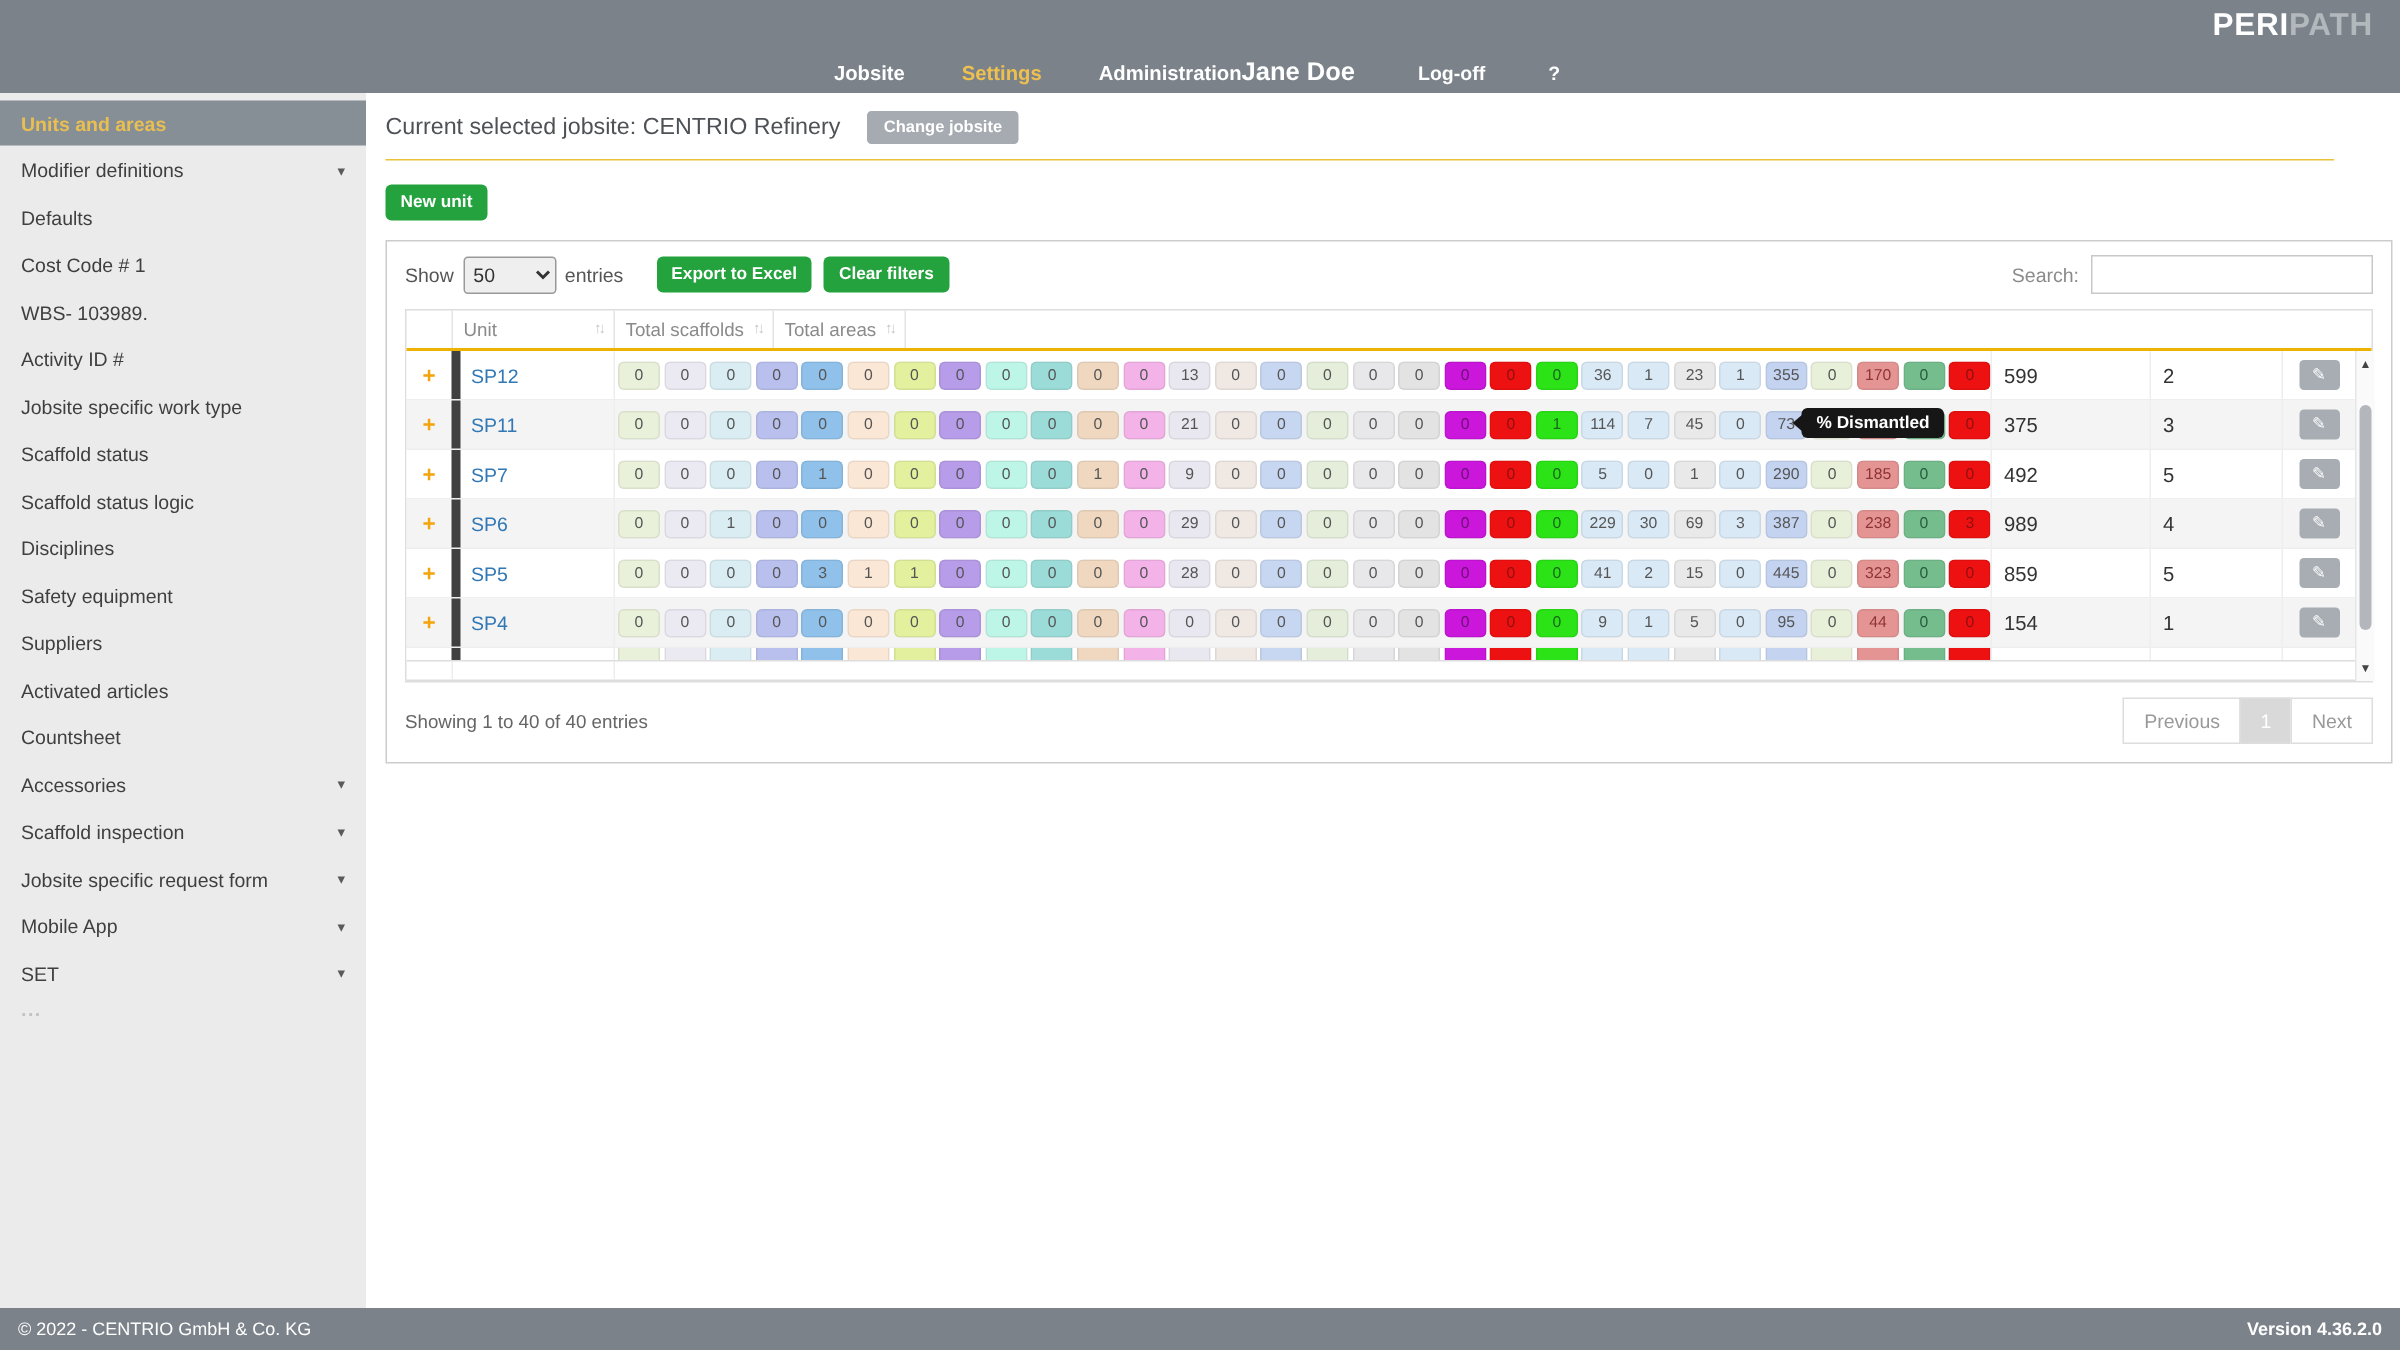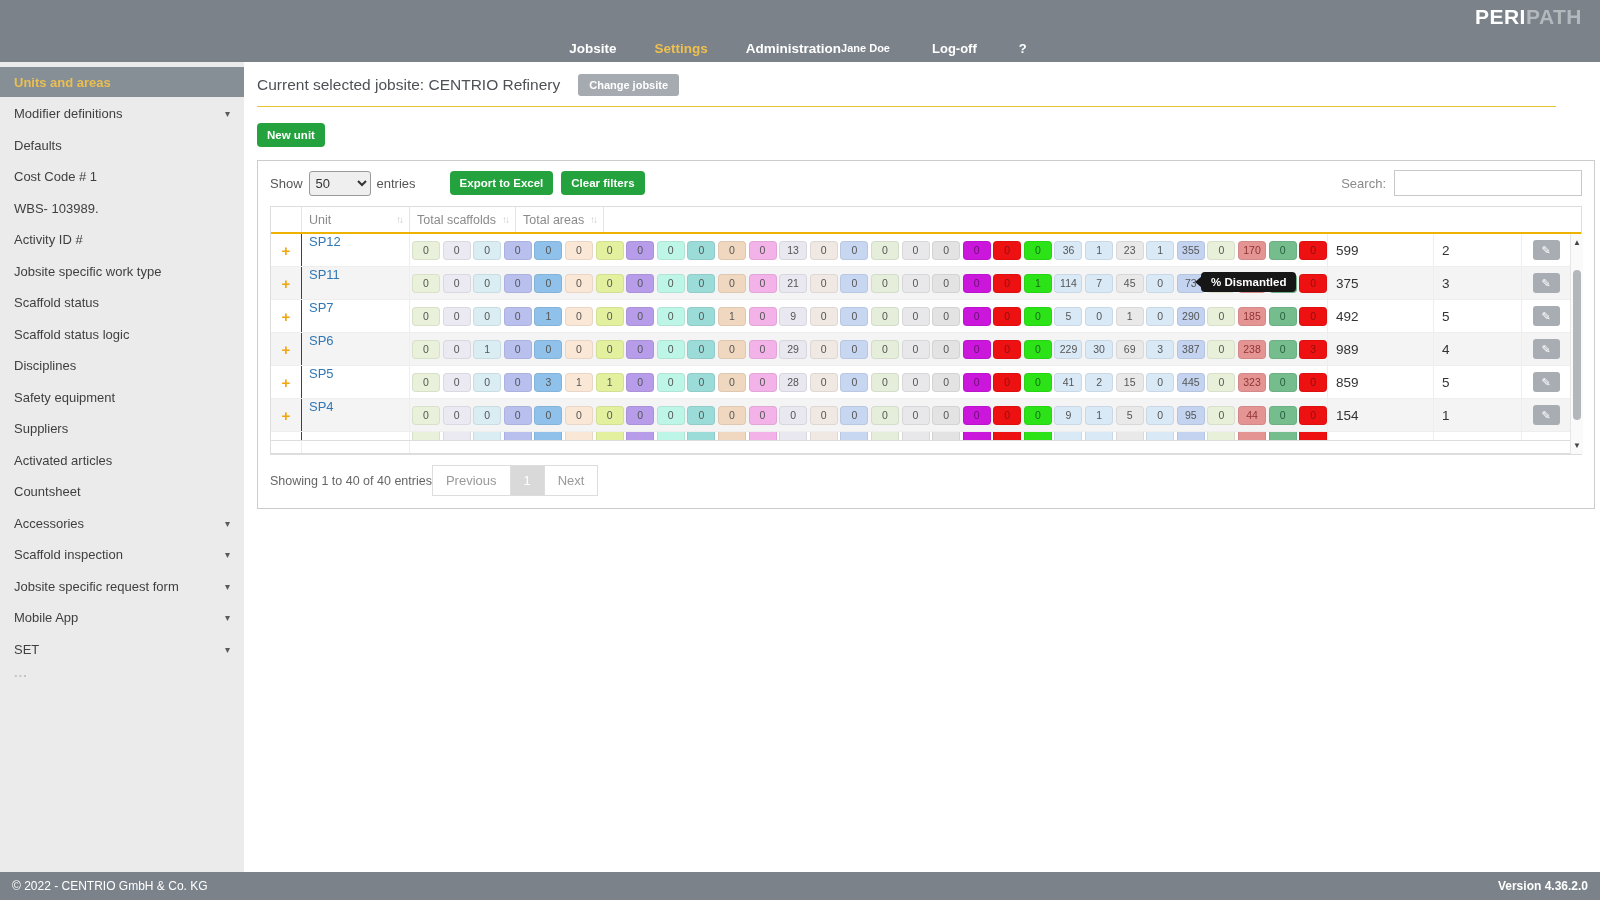--- a/index.html
+++ b/index.html
@@ -13,21 +13,21 @@
   
   .header { height: 62px; background: #7b828a; flex: none; }
   .header-top { height: 34px; display: flex; justify-content: flex-end; align-items: center; padding: 0 18px; }
   .brand { font-size: 21px; font-weight: bold; letter-spacing: .5px; color: #fff; cursor: default; }
   .brand .brand-path { color: #b3b8bd; }
   .header-nav { height: 28px; display: flex; justify-content: center; align-items: center; padding: 0 14px; }
   .nav-left { display: flex; gap: 38px; }
   .nav-right { display: flex; gap: 42px; align-items: center; padding-right: 4px; }
   .nav-item { color: #fff; font-size: 13.5px; font-weight: 600; cursor: pointer; }
   .nav-item.active { color: #eec04f; }
-  .nav-user { color: #fff; font-size: 11px; font-weight: bold; cursor: pointer; }
+  .nav-user { color: #fff; font-size: 17px; font-weight: bold; cursor: pointer; }
   .nav-logoff, .nav-help { color: #fff; font-size: 13px; font-weight: 600; cursor: pointer; }
 
   
   .shell { display: flex; height: 810px; flex: none; }
   .sidebar { width: 244px; flex: none; background: #ebebeb; padding-top: 5px; overflow: hidden; }
   .sb-item { height: 30px; padding: 0 14px; display: flex; justify-content: space-between; align-items: center; font-size: 13px; color: #3f3f3f; cursor: pointer; margin-bottom: 1.5px; }
   .sb-item.active { background: #868e96; color: #eabf52; font-weight: bold; }
   .sb-item.muted { color: #c2c2c2; font-weight: bold; letter-spacing: 1px; height: 14px; }
   .sb-caret { color: #5a5a5a; font-size: 10px; }
 
@@ -36,42 +36,42 @@
   .page-title { font-size: 15.5px; font-weight: 500; color: #4e5155; }
   .btn-gray { background: #a6abb1; color: #fff; border: none; border-radius: 3px; font-size: 11px; font-weight: bold; padding: 5px 11px; cursor: pointer; font-family: inherit; }
   .gold-rule { border: none; border-top: 1px solid #e9c235; margin-top: 10px; }
   .btn-green { background: #23a23d; color: #fff; border: none; border-radius: 4px; font-size: 11.5px; font-weight: bold; padding: 6px 10px; cursor: pointer; font-family: inherit; }
   .new-unit-btn { margin-top: 16px; }
 
   
   .panel { width: 1338px; margin-top: 13px; border: 1px solid #ccc; padding: 9px 12px 12px 12px; }
   .toolbar { display: flex; align-items: center; font-size: 13px; color: #555; }
   .page-size { margin: 0 6px; width: 62px; height: 25px; border: 1px solid #999; border-radius: 3px; font-size: 13px; font-family: inherit; color: #333; padding: 0 2px; }
-  .export-btn { margin-left: 34px; }
+  .export-btn { margin-left: 22px; }
   .clear-btn { margin-left: 8px; }
   .search-box { margin-left: auto; display: flex; align-items: center; gap: 8px; }
   .search-label { color: #8a8a8a; font-size: 13px; }
   .search-input { width: 188px; height: 26px; border: 1px solid #c8c8c8; font-family: inherit; font-size: 13px; padding: 0 6px; }
 
   
   .table-box { margin-top: 10px; border: 1px solid #ddd; }
   .thead { display: flex; align-items: center; height: 27px; border-bottom: 2px solid #eeb200; }
   .th { height: 100%; display: flex; align-items: center; justify-content: space-between; padding: 0 7px; font-size: 12.5px; color: #8a8a8a; border-left: 1px solid #e4e4e4; cursor: pointer; }
   .th:first-child { border-left: none; cursor: default; }
   .th-plus { width: 30px; } .th-unit { width: 108px; } .th-scaffolds { width: 918px; justify-content: flex-start; cursor: default; }
   .th-ts { width: 106px; } .th-ta { width: 88px; } .th-edit { width: 62px; border-left: 1px solid #e4e4e4; cursor: default; }
   .sort-icon { font-size: 10px; color: #c9c9c9; letter-spacing: -2px; }
 
   .tbody { position: relative; width: 1312px; }
   .rows { width: 1299px; }
   .row { display: flex; align-items: center; height: 33px; background: #fff; border-bottom: 1px solid #eee; }
   .row.alt { background: #f4f4f4; }
   .cell { flex: none; }
   .cell-plus { width: 30px; text-align: center; color: #f2a50c; font-weight: bold; font-size: 15px; cursor: pointer; }
-  .cell-unit { width: 108px; padding-left: 7px; border-left: 1px solid #404040; align-self: stretch; display: flex; align-items: flex-start; }
+  .cell-unit { width: 108px; padding-left: 7px; border-left: 6px solid #404040; align-self: stretch; display: flex; align-items: center; }
   .unit-link { color: #3178b5; font-size: 13px; text-decoration: none; cursor: pointer; }
   .cell-badges { width: 918px; display: flex; gap: 2.6px; align-items: center; border-left: 1px solid #eee; align-self: stretch; padding-left: 2px; }
   .badge { flex: 0 0 28px; height: 19px; line-height: 17px; border: 1px solid rgba(0,0,0,0.07); border-radius: 4px; font-size: 10.5px; text-align: center; color: #555; }
   .cell-total { width: 106px; padding-left: 8px; font-size: 13.5px; color: #333; border-left: 1px solid #eee; align-self: stretch; display: flex; align-items: center; }
   .cell-areas { width: 88px; padding-left: 8px; font-size: 13.5px; color: #333; border-left: 1px solid #eee; align-self: stretch; display: flex; align-items: center; }
   .cell-edit { width: 49px; display: flex; justify-content: center; border-left: 1px solid #eee; align-self: stretch; align-items: center; }
   .edit-btn { width: 27px; height: 20px; background: #a8adb3; border: none; border-radius: 3px; color: #fff; font-size: 11px; cursor: pointer; line-height: 18px; }
 
   .row.partial { height: 9px; overflow: hidden; align-items: flex-start; border-bottom: 1px solid #ddd; }
   .row.partial .badge { margin-top: 2px; }
@@ -81,21 +81,21 @@
 
   .dismantled-tooltip { position: absolute; left: 930px; top: 38px; z-index: 6; background: #161616; color: #fff; font-size: 11.5px; font-weight: bold; padding: 4px 10px; border-radius: 4px; white-space: nowrap; }
   .dismantled-tooltip::before { content: ""; position: absolute; left: -6px; top: 50%; transform: translateY(-50%); border-top: 6px solid transparent; border-bottom: 6px solid transparent; border-right: 7px solid #161616; }
 
   .vscroll { position: absolute; top: 0; right: 0; bottom: 0; width: 13px; background: #fafafa; border-left: 1px solid #e6e6e6; }
   .vscroll .arrow { position: absolute; left: 0; width: 100%; text-align: center; font-size: 8px; color: #444; cursor: pointer; }
   .vscroll .arrow-up { top: 4px; }
   .vscroll .arrow-down { bottom: 4px; }
   .vscroll .thumb { position: absolute; left: 2px; top: 36px; width: 8px; height: 150px; background: #b3b7bc; border-radius: 4px; cursor: grab; }
 
-  .panel-footer { display: flex; align-items: center; margin-top: 10px; }
+  .panel-footer { display: flex; justify-content: space-between; align-items: center; margin-top: 10px; }
   .info-text { font-size: 12.5px; color: #666; }
   .paginate { display: flex; }
   .pg { border: 1px solid #ddd; background: #fff; color: #999; font-size: 13px; padding: 7px 13px; cursor: pointer; font-family: inherit; }
   .pg + .pg { margin-left: -1px; }
   .pg.active { background: #d9d9d9; color: #fff; }
 
   
   .footer { height: 28px; background: #7b828a; flex: none; display: flex; justify-content: space-between; align-items: center; padding: 0 12px; color: #fff; font-size: 12px; }
   .footer-version { font-weight: 600; }
 </style>

